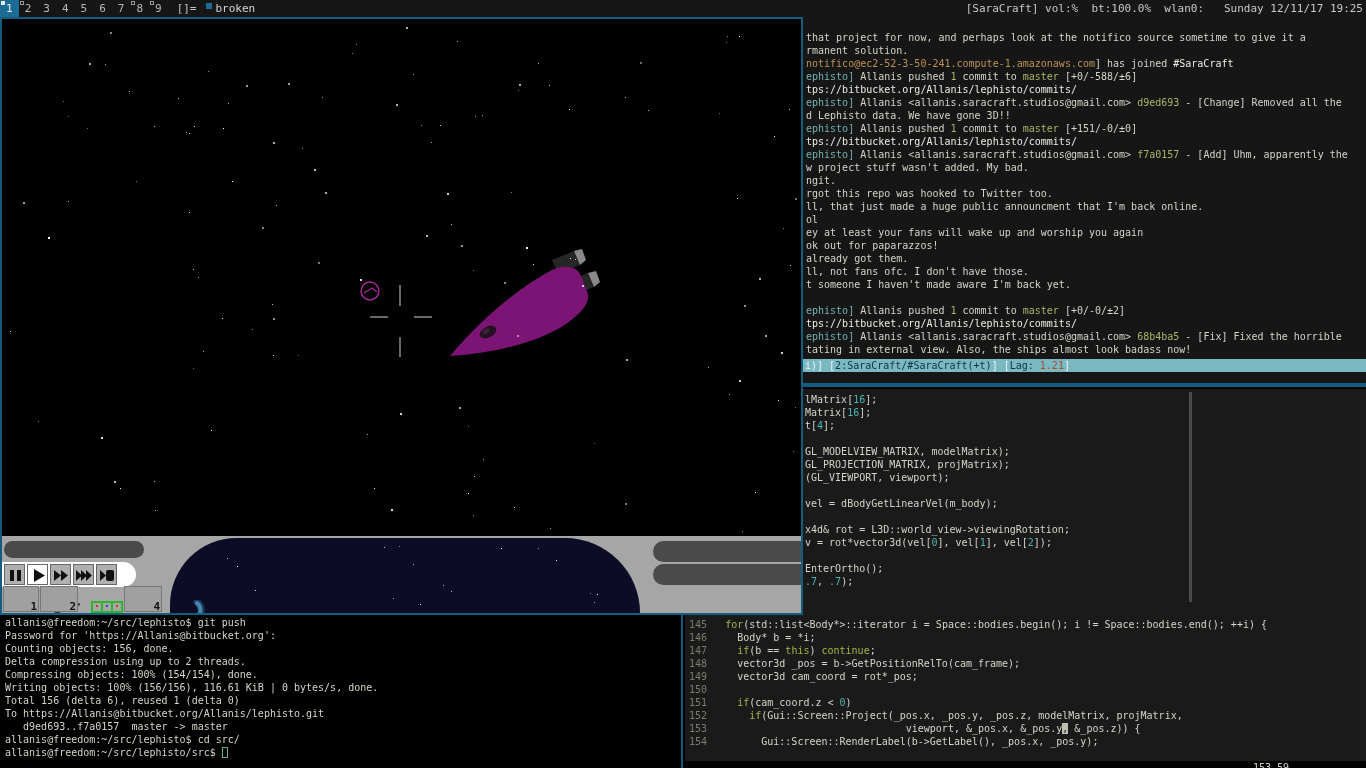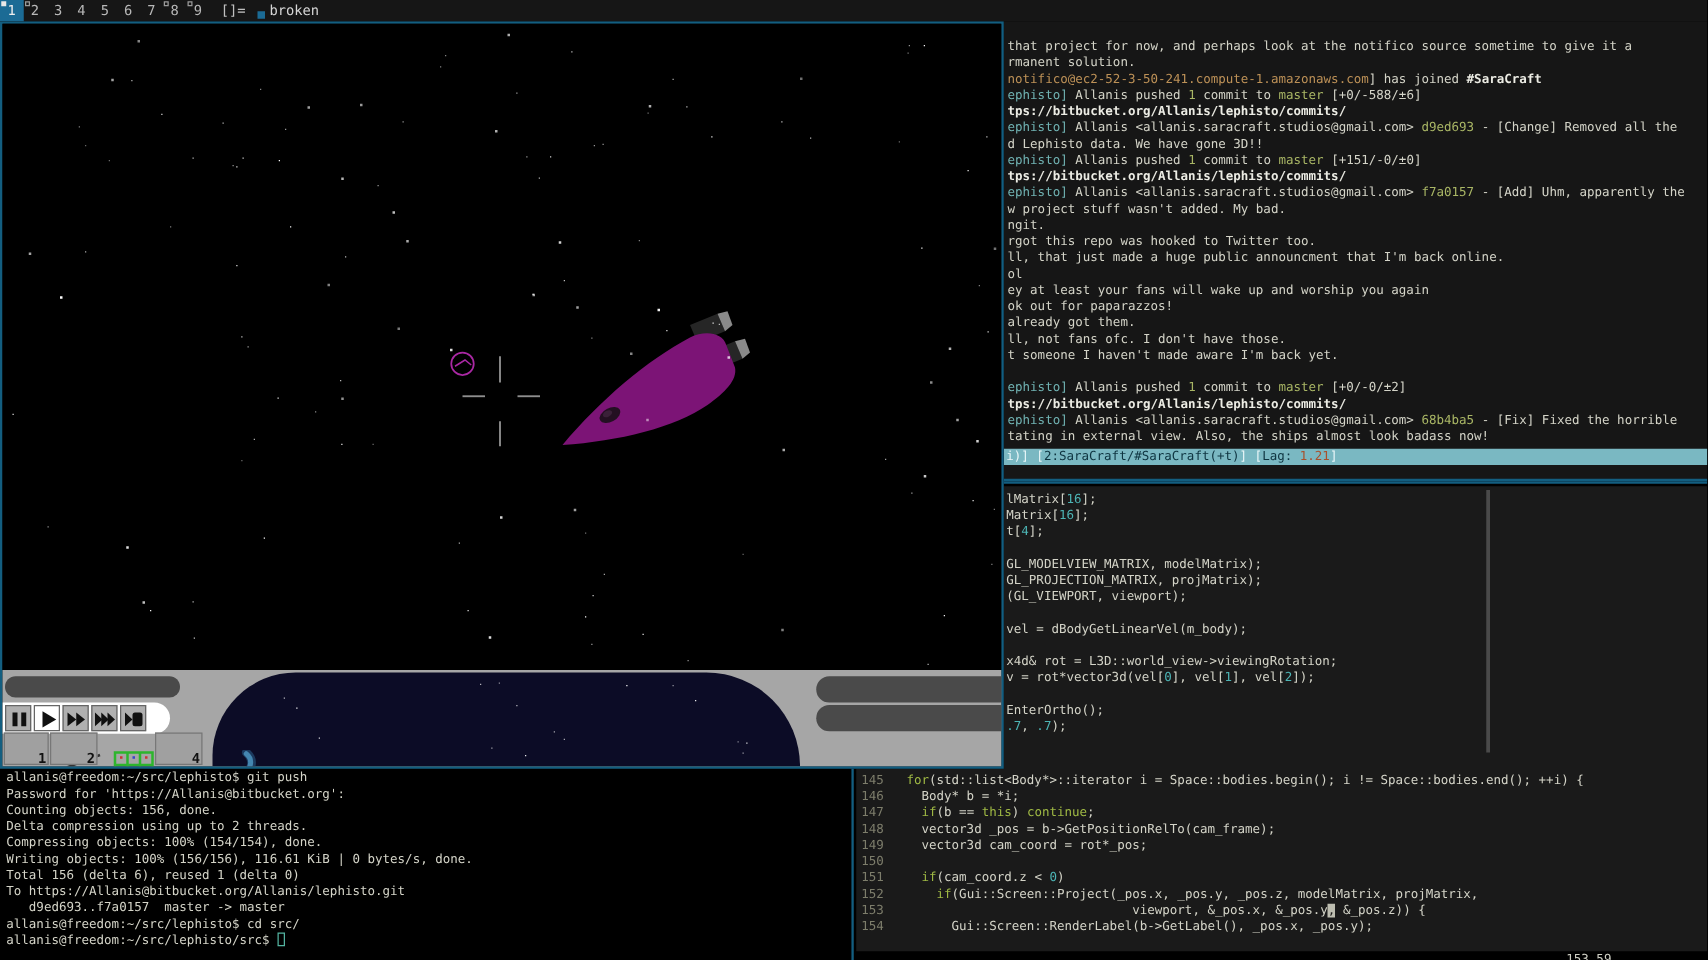--- a/index.html
+++ b/index.html
@@ -10,34 +10,34 @@
 
   
   .bar{position:absolute;left:0;top:0;width:1366px;height:17px;background:#161616;z-index:10;
        display:flex;align-items:center;font-size:11px;color:#b8b8b8;}
   .tag{position:relative;height:17px;line-height:17px;padding:0 6px;text-align:center;}
   .tag.sel{background:#1b6b95;color:#eeeeee;}
   .ind{position:absolute;left:1px;top:1px;width:4px;height:4px;}
   .ind.filled{background:#e8e8e8;}
   .ind.hollow{border:1px solid #9a9a9a;}
   .layout{padding:0 9px;color:#c0c0c0;}
-  .wtitle{display:flex;align-items:flex-end;color:#d6d6d6;}
+  .wtitle{display:flex;align-items:center;color:#d6d6d6;}
   .wtitle .sq{width:6px;height:6px;background:#1b6b95;margin-right:4px;margin-top:-6px;}
   .bstatus{position:absolute;right:3px;top:0;height:17px;line-height:17px;color:#c8c8c8;}
 
   
   .win{position:absolute;}
   
   .w-irc{left:803px;top:17px;width:563px;height:368px;background:#161616;border-bottom:2px solid #135e80;z-index:1;}
   .ibar{position:absolute;left:0;width:563px;height:13px;background:#7ab8c2;color:#0e3440;padding-left:2px;}
   .iline{position:absolute;left:0;width:563px;height:13px;padding-left:3px;}
   .c-d{color:#d4d4c8;}
   .c-cy{color:#70b2b2;}
   .c-gr{color:#a9b665;}
-  .c-bw{color:#ecece4;font-weight:bold;}
+  .c-bw{color:#ecece4;font-weight:normal;}
   .c-or{color:#bd9157;}
   .c-sbd{color:#0e3440;}
   .c-sbw{color:#e9f6f8;}
   .c-sbo{color:#a8502c;}
 
   
   .w-vim{left:681px;top:385px;width:685px;height:383px;background:#000;
          border-left:2px solid #135e80;border-top:2px solid #135e80;z-index:1;}
   .vim-body{position:absolute;left:2px;top:2px;width:681px;height:372px;background:#1a1a1a;}
   .vrow{position:absolute;left:0;width:681px;height:13px;}
@@ -76,20 +76,21 @@
 <div class="screen">
 
   
   <div class="bar">
     <div style="display:flex" id="tag-list"><div class="tag sel"><span class="ind filled"></span><span>1</span></div><div class="tag"><span class="ind hollow"></span><span>2</span></div><div class="tag"><span>3</span></div><div class="tag"><span>4</span></div><div class="tag"><span>5</span></div><div class="tag"><span>6</span></div><div class="tag"><span>7</span></div><div class="tag"><span class="ind hollow"></span><span>8</span></div><div class="tag"><span class="ind hollow"></span><span>9</span></div></div>
     <div class="layout">[]=</div>
     <div class="wtitle">
       <span class="sq"></span>
       <span>broken</span>
     </div>
+    <div class="bstatus">[SaraCraft] vol:%  bt:100.0%  wlan0:   Sunday 12/11/17 19:25</div>
   </div>
 
   
   <div class="win w-irc">
     <div id="irc-lines"><div class="iline" style="top: 14px;"><span class="c-d">that project for now, and perhaps look at the notifico source sometime to give it a</span></div><div class="iline" style="top: 27px;"><span class="c-d">rmanent solution.</span></div><div class="iline" style="top: 40px;"><span class="c-or">notifico@ec2-52-3-50-241.compute-1.amazonaws.com</span><span class="c-d">] has joined </span><span class="c-bw">#SaraCraft</span></div><div class="iline" style="top: 53px;"><span class="c-cy">ephisto]</span><span class="c-d"> Allanis pushed </span><span class="c-gr">1</span><span class="c-d"> commit to </span><span class="c-gr">master</span><span class="c-d"> [+0/-588/±6]</span></div><div class="iline" style="top: 66px;"><span class="c-bw">tps://bitbucket.org/Allanis/lephisto/commits/</span></div><div class="iline" style="top: 79px;"><span class="c-cy">ephisto]</span><span class="c-d"> Allanis &lt;allanis.saracraft.studios@gmail.com&gt; </span><span class="c-gr">d9ed693</span><span class="c-d"> - [Change] Removed all the</span></div><div class="iline" style="top: 92px;"><span class="c-d">d Lephisto data. We have gone 3D!!</span></div><div class="iline" style="top: 105px;"><span class="c-cy">ephisto]</span><span class="c-d"> Allanis pushed </span><span class="c-gr">1</span><span class="c-d"> commit to </span><span class="c-gr">master</span><span class="c-d"> [+151/-0/±0]</span></div><div class="iline" style="top: 118px;"><span class="c-bw">tps://bitbucket.org/Allanis/lephisto/commits/</span></div><div class="iline" style="top: 131px;"><span class="c-cy">ephisto]</span><span class="c-d"> Allanis &lt;allanis.saracraft.studios@gmail.com&gt; </span><span class="c-gr">f7a0157</span><span class="c-d"> - [Add] Uhm, apparently the</span></div><div class="iline" style="top: 144px;"><span class="c-d">w project stuff wasn't added. My bad.</span></div><div class="iline" style="top: 157px;"><span class="c-d">ngit.</span></div><div class="iline" style="top: 170px;"><span class="c-d">rgot this repo was hooked to Twitter too.</span></div><div class="iline" style="top: 183px;"><span class="c-d">ll, that just made a huge public announcment that I'm back online.</span></div><div class="iline" style="top: 196px;"><span class="c-d">ol</span></div><div class="iline" style="top: 209px;"><span class="c-d">ey at least your fans will wake up and worship you again</span></div><div class="iline" style="top: 222px;"><span class="c-d">ok out for paparazzos!</span></div><div class="iline" style="top: 235px;"><span class="c-d">already got them.</span></div><div class="iline" style="top: 248px;"><span class="c-d">ll, not fans ofc. I don't have those.</span></div><div class="iline" style="top: 261px;"><span class="c-d">t someone I haven't made aware I'm back yet.</span></div><div class="iline" style="top: 274px;"><span class="c-d"></span></div><div class="iline" style="top: 287px;"><span class="c-cy">ephisto]</span><span class="c-d"> Allanis pushed </span><span class="c-gr">1</span><span class="c-d"> commit to </span><span class="c-gr">master</span><span class="c-d"> [+0/-0/±2]</span></div><div class="iline" style="top: 300px;"><span class="c-bw">tps://bitbucket.org/Allanis/lephisto/commits/</span></div><div class="iline" style="top: 313px;"><span class="c-cy">ephisto]</span><span class="c-d"> Allanis &lt;allanis.saracraft.studios@gmail.com&gt; </span><span class="c-gr">68b4ba5</span><span class="c-d"> - [Fix] Fixed the horrible</span></div><div class="iline" style="top: 326px;"><span class="c-d">tating in external view. Also, the ships almost look badass now!</span></div></div>
     <div class="ibar" style="top:342px" id="irc-status"><span class="c-sbw">i)] [</span><span class="c-sbd">2:SaraCraft/#SaraCraft(+t)</span><span class="c-sbw">] [</span><span class="c-sbd">Lag: </span><span class="c-sbo">1.21</span><span class="c-sbw">]</span></div>
   </div>
 
   
   <div class="win w-vim">

